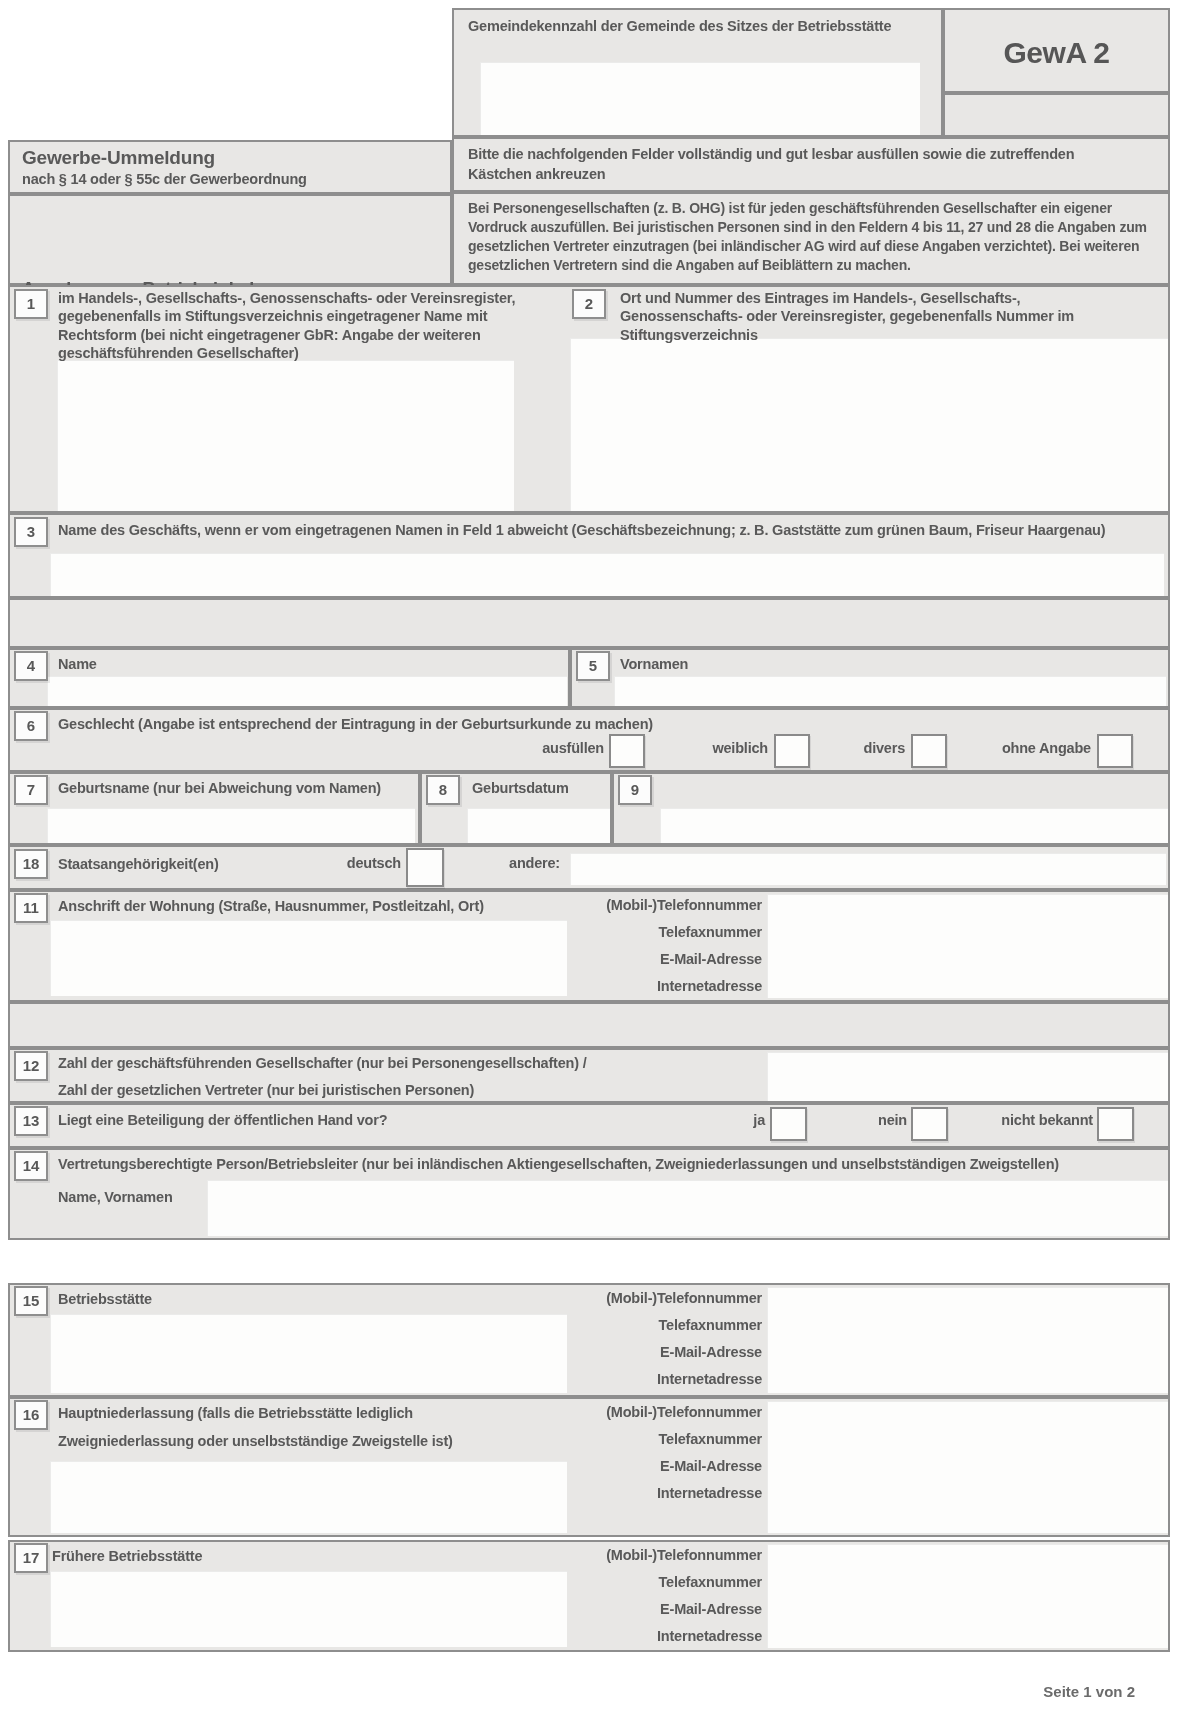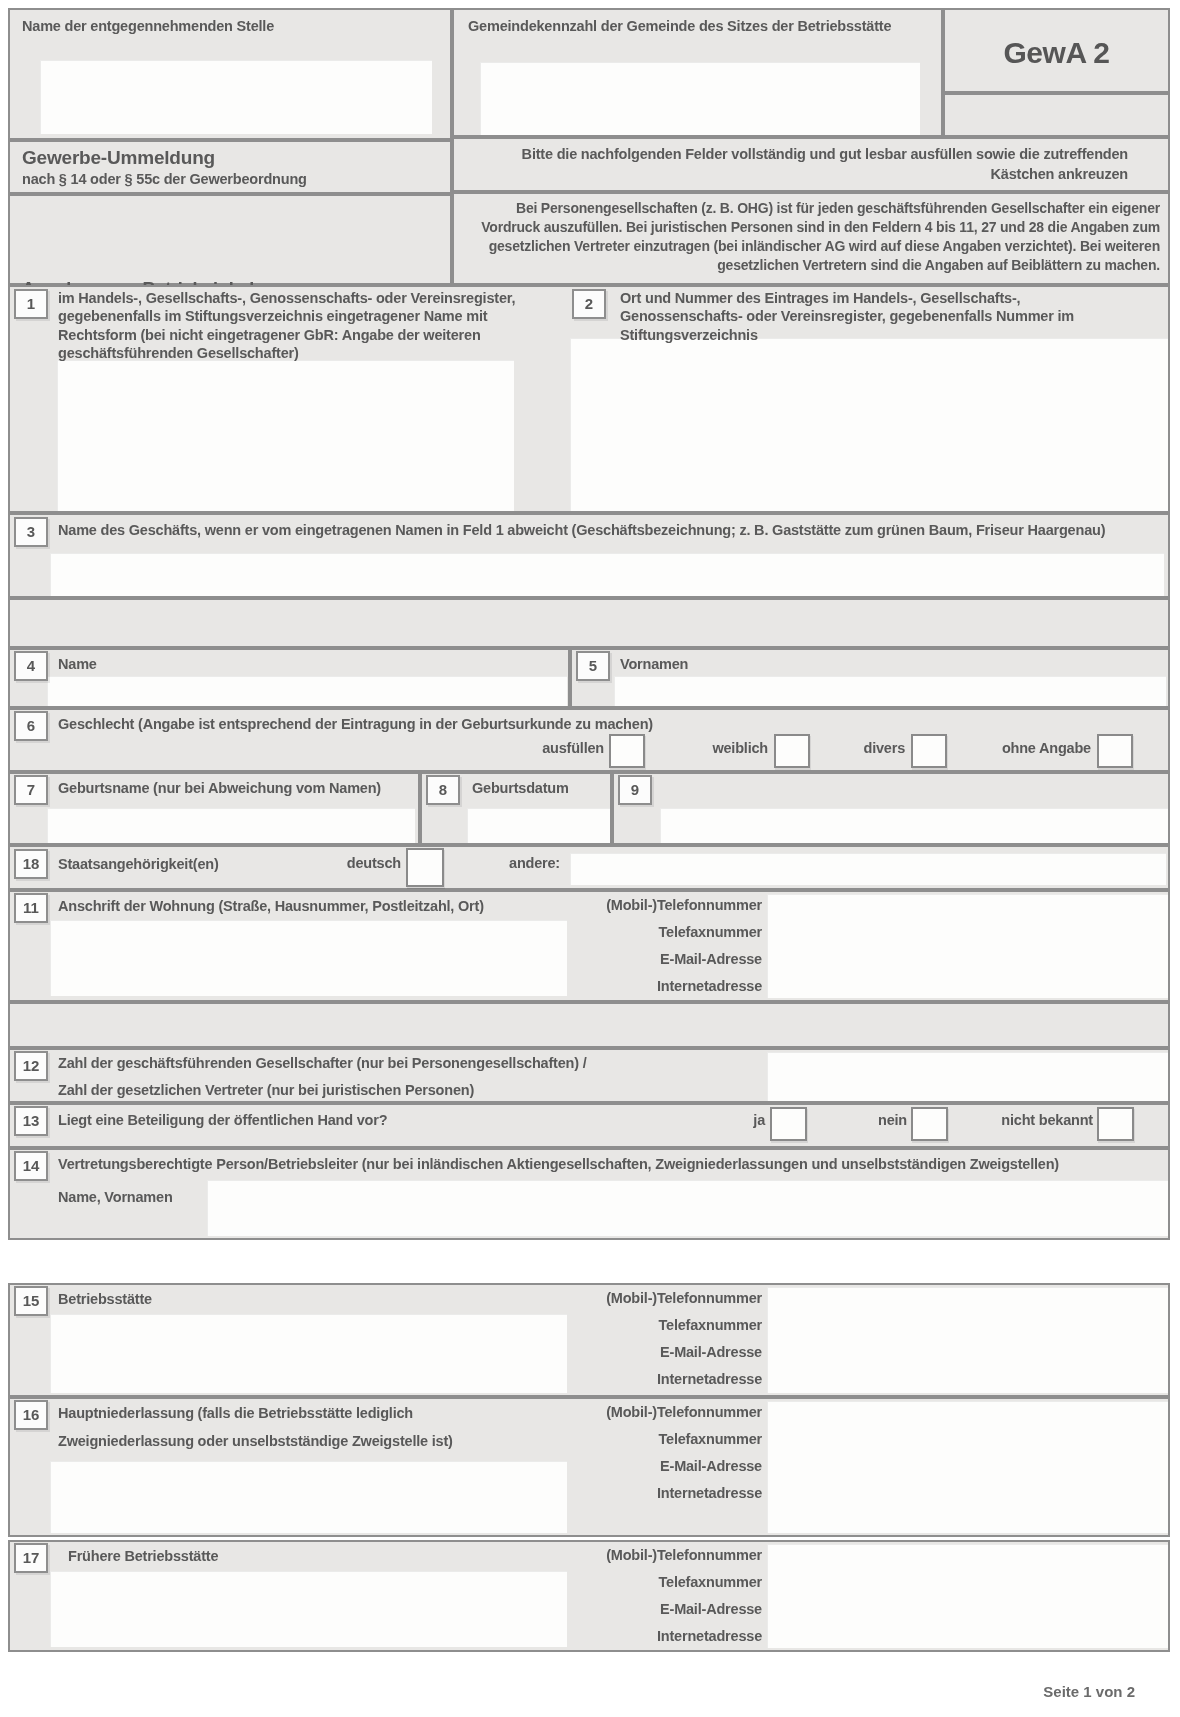--- a/index.html
+++ b/index.html
@@ -14,32 +14,28 @@
         letter-spacing:-0.2px;white-space:nowrap;}
   .badge{position:absolute;box-sizing:border-box;width:34px;height:30px;background:#fcfcfc;
          border:2px solid #8e8e8e;color:#585858;font-weight:700;font-size:15px;
          text-align:center;line-height:26px;box-shadow:2px 2px 0 rgba(0,0,0,0.08);}
   .cb{position:absolute;box-sizing:border-box;background:#fdfdfc;border:2px solid #8a8a8a;
       width:37px;height:34px;box-shadow:1px 2px 0 rgba(0,0,0,0.08);}
   .h-section{font-size:18px;margin-top:40px;}
   .title{font-size:19px;}
   .big{position:absolute;width:100%;text-align:center;font-weight:700;color:#565656;
        font-size:30px;letter-spacing:-0.5px;}
-  .para{line-height:1.35;text-align:right;}
+  .para{line-height:1.35;}
   .footer{position:absolute;font-weight:600;color:#6b6b6b;font-size:15px;}
 </style>
 </head>
 <body>
 
 <div id="page">
 
-  <div class="cell" style="left:8px;top:8px;width:444px;height:132px">
-    <div class="lbl" style="left:12px;top:7px;width:410px">Name der entgegennehmenden Stelle</div>
-    <div class="white" style="left:30px;top:50px;width:392px;height:74px"></div>
-  </div>
 
   <div class="cell" style="left:452px;top:8px;width:491px;height:129px">
     <div class="lbl" style="left:14px;top:7px;width:465px">Gemeindekennzahl der Gemeinde des Sitzes der Betriebsstätte</div>
     <div class="white" style="left:26px;top:52px;width:440px;height:73px"></div>
   </div>
 
   <div class="cell" style="left:943px;top:8px;width:227px;height:85px">
     <div class="big" style="top:26px">GewA 2</div>
   </div>
   <div class="cell" style="left:943px;top:93px;width:227px;height:44px"></div>
@@ -188,21 +184,21 @@
   <div class="rlbl" style="right:418px;top:1404px">(Mobil-)Telefonnummer</div>
   <div class="rlbl" style="right:418px;top:1431px">Telefaxnummer</div>
   <div class="rlbl" style="right:418px;top:1458px">E-Mail-Adresse</div>
   <div class="rlbl" style="right:418px;top:1485px">Internetadresse</div>
 
   <div class="cell" style="left:8px;top:1540px;width:1162px;height:112px">
     <div class="white" style="left:40px;top:29px;width:517px;height:76px"></div>
     <div class="white" style="left:757px;top:2px;width:401px;height:104px"></div>
   </div>
   <div class="badge" style="left:14px;top:1543px">17</div>
-  <div class="lbl" style="left:68px;top:1547px;width:400px">Frühere Betriebsstätte</div>
+  <div class="lbl" style="left:52px;top:1547px;width:400px">Frühere Betriebsstätte</div>
   <div class="rlbl" style="right:418px;top:1547px">(Mobil-)Telefonnummer</div>
   <div class="rlbl" style="right:418px;top:1574px">Telefaxnummer</div>
   <div class="rlbl" style="right:418px;top:1601px">E-Mail-Adresse</div>
   <div class="rlbl" style="right:418px;top:1628px">Internetadresse</div>
 
   <div class="footer" style="right:45px;top:1683px">Seite 1 von 2</div>
 
 </div>
 
 </body></html>

